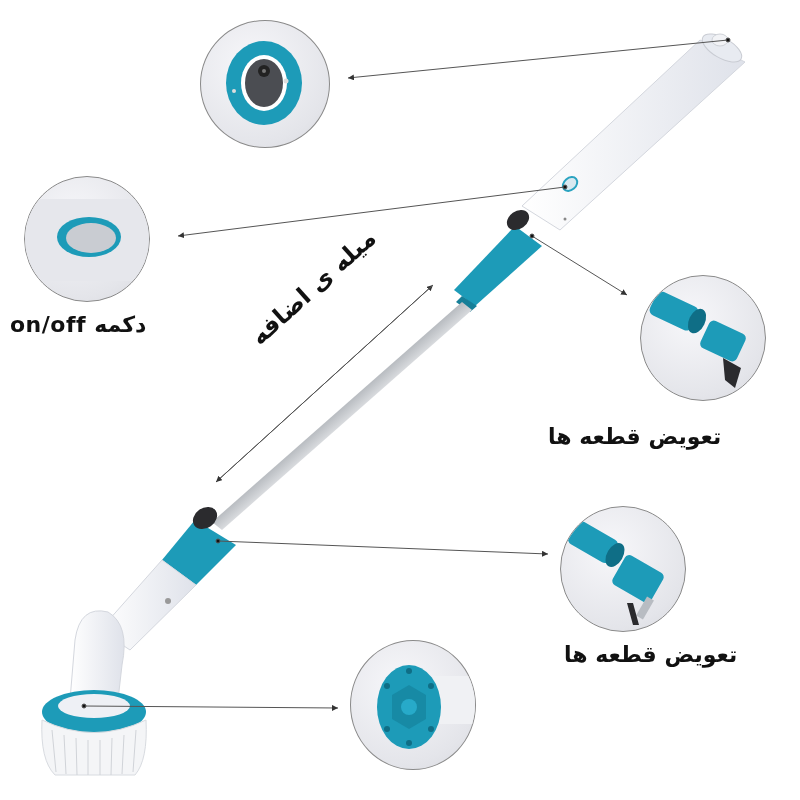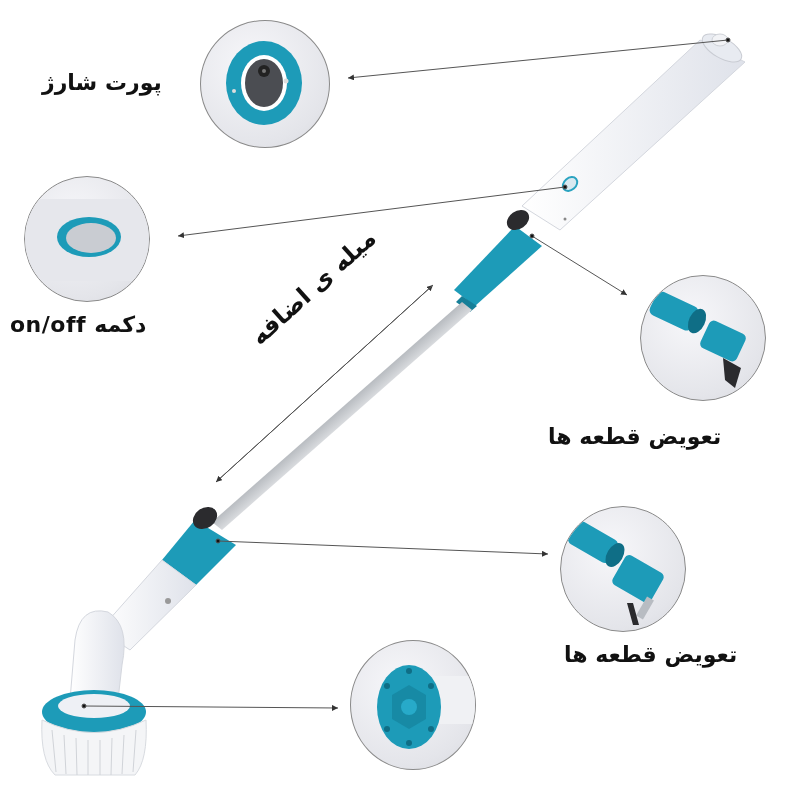--- a/index.html
+++ b/index.html
@@ -99,21 +99,20 @@
     <svg width="130" height="128" viewBox="0 0 130 128">
       <ellipse cx="63" cy="62" rx="38" ry="42" fill="#1d9bb8"></ellipse>
       <ellipse cx="63" cy="62" rx="23" ry="28" fill="#ffffff"></ellipse>
       <ellipse cx="63" cy="62" rx="19" ry="24" fill="#4b4d52"></ellipse>
       <circle cx="63" cy="50" r="6" fill="#222"></circle>
       <circle cx="63" cy="50" r="2" fill="#777"></circle>
       <circle cx="85" cy="60" r="2.5" fill="#ddd"></circle>
       <circle cx="33" cy="70" r="2" fill="#ddd"></circle>
     </svg>
   </div>
-  <div class="label" style="left:42px;top:70px;">پورت شارژ</div>
 
   <div class="callout" style="left:24px;top:176px;width:126px;height:126px;">
     <svg width="126" height="126" viewBox="0 0 126 126">
       <rect x="0" y="22" width="126" height="82" fill="#e6e7ec"></rect>
       <ellipse cx="64" cy="60" rx="32" ry="20" fill="#1d9bb8"></ellipse>
       <ellipse cx="66" cy="61" rx="25" ry="15" fill="#c9ccd2"></ellipse>
     </svg>
   </div>
   <div class="label ltr-mix" style="left:10px;top:312px;">on/off دکمه</div>
 

